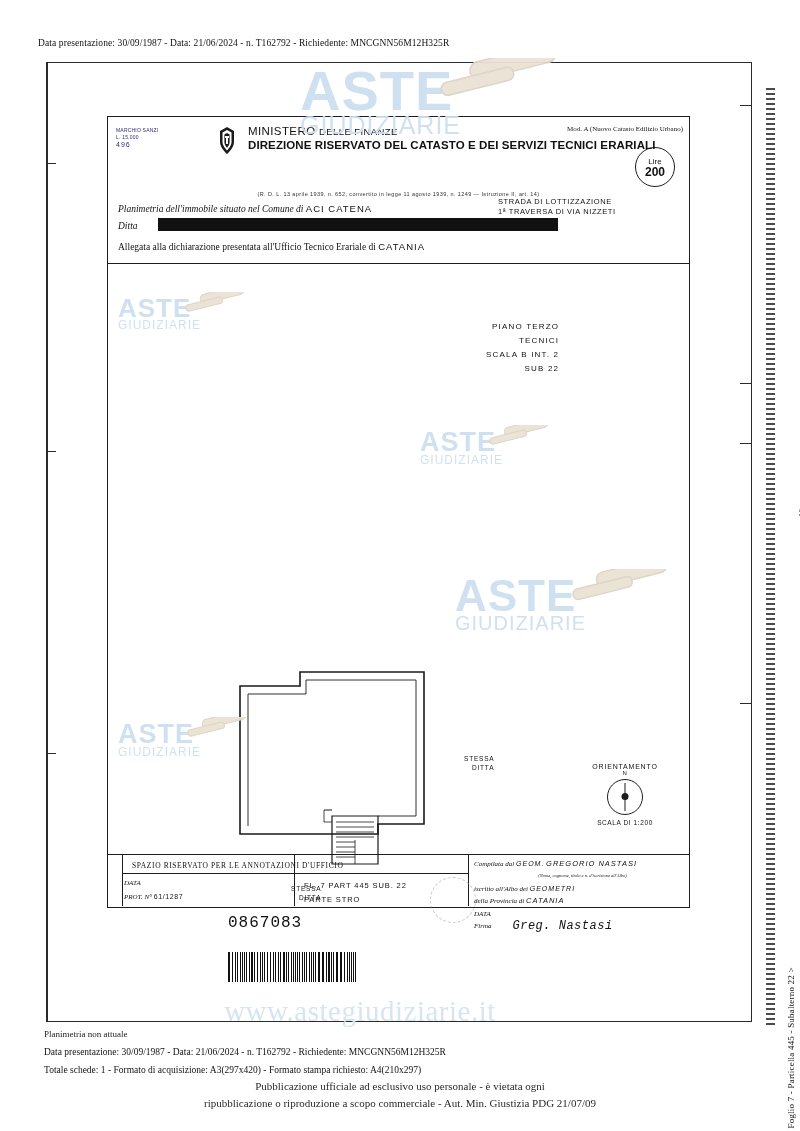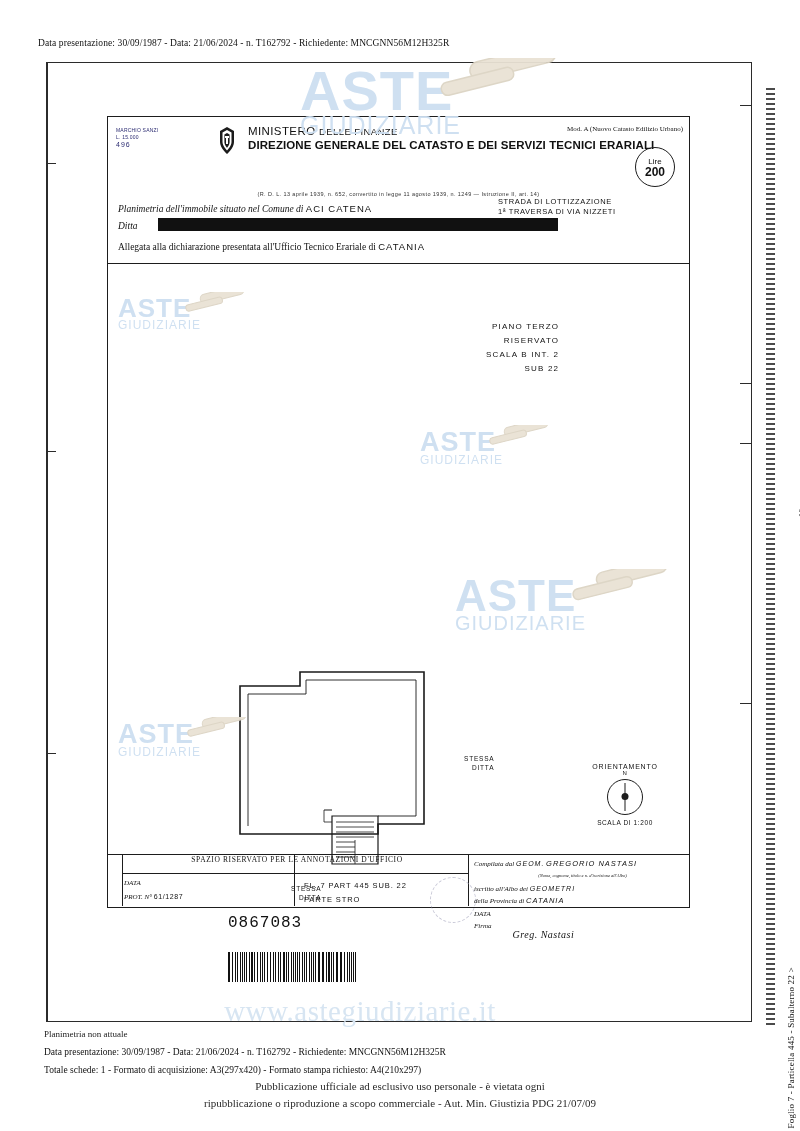--- a/index.html
+++ b/index.html
@@ -163,39 +163,39 @@
   }
   .barcode { height:30px; display:flex; gap:0; align-items:stretch; }
   .barcode span { display:block; background:#111; }
 
   
   .doc-foot { position:relative; height:51px; }
   .foot-grid { position:absolute; inset:0; }
   .vline { position:absolute; top:0; bottom:0; width:1px; background:#1d1d1d; }
   .hline { position:absolute; left:0; right:0; height:1px; background:#1d1d1d; }
   .foot-title {
-    position:absolute; left:24px; top:0; width:330px; text-align:center;
+    position:absolute; left:24px; top:6px; width:330px; text-align:left;
     font-size:7.5px; letter-spacing:0.6px; font-family:"Liberation Serif", serif;
   }
   .foot-data {
     position:absolute; left:16px; top:22px; font-size:7px; line-height:13px;
     font-family:"Liberation Serif", serif; font-style:italic;
   }
   .foot-prot-hand { font-style:normal; font-family:"Liberation Sans", sans-serif; letter-spacing:0.6px; }
   .foot-fl {
     position:absolute; left:196px; top:24px; font-size:7.5px; line-height:14px;
     letter-spacing:0.9px;
   }
   .foot-right {
     position:absolute; left:366px; top:3px; right:4px; font-size:7px;
     line-height:12px; font-family:"Liberation Serif", serif; font-style:italic;
   }
   .sign {
-    font-family:Liberation Serif, serif; font-style:italic;
-    letter-spacing:0.5px; font-size:10px;margin-top:9px;
+    font-family:Liberation Mono, monospace; font-style:italic;
+    letter-spacing:0.5px; font-size:12px;
   }
   .round-stamp {
     position:absolute; left:322px; top:22px; width:44px; height:44px;
     border:1px dashed #9a9ab5; border-radius:50%; opacity:.55;
   }
 
   
   .side-strip {
     position:absolute; left:766px; top:88px; width:9px; height:940px;
     background:repeating-linear-gradient(#2b2b2b 0 2px, #ffffff 2px 5px);
@@ -270,21 +270,21 @@
           <path d="M13 7 L15.6 8.6 L15.6 16 C15.6 19 13 21.8 13 21.8 C13 21.8 10.4 19 10.4 16 L10.4 8.6 Z" fill="#1b1b1b"></path>
           <path d="M11 10 h4 v2 h-4 z M12 12 h2 v6 h-2 z" fill="#ffffff"></path>
         </svg>
       </div>
 
       <div class="ministry">
         <div class="l1">
           <span>MINISTERO</span>
           <span class="sm">DELLE FINANZE</span>
         </div>
-        <div class="l2">DIREZIONE GENERALE DEL CATASTO E DEI SERVIZI TECNICI ERARIALI</div>
+        <div class="l2">DIREZIONE RISERVATO DEL CATASTO E DEI SERVIZI TECNICI ERARIALI</div>
       </div>
 
       <div class="title-sub">(R. D. L. 13 aprile 1939, n. 652, convertito in legge 11 agosto 1939, n. 1249 — Istruzione II, art. 14)</div>
 
       <div class="lire-box">
         <span>Lire</span>
         <b>200</b>
       </div>
 
       <div class="row-plan">
@@ -305,21 +305,21 @@
       <div class="row-alleg">
         <span>Allegata alla dichiarazione presentata all'Ufficio Tecnico Erariale  di</span>
         <span class="hand">CATANIA</span>
       </div>
     </div>
 
     <div class="doc-body">
 
       <div class="plan-labels">
         <div>PIANO TERZO</div>
-        <div>RISERVATO</div>
+        <div>TECNICI</div>
         <div>SCALA  B   INT. 2</div>
         <div>SUB  22</div>
       </div>
 
       <svg class="drawing" width="260" height="220" viewBox="0 0 260 220">
         <g fill="none" stroke="#1a1a1a" stroke-width="1.6">
 
           <path d="M12 170 L12 22 L72 22 L72 8 L196 8 L196 160 L150 160 L150 170 Z"></path>
 
           <path d="M20 162 L20 30 L78 30 L78 16 L188 16 L188 152 L150 152" stroke-width="0.9"></path>

